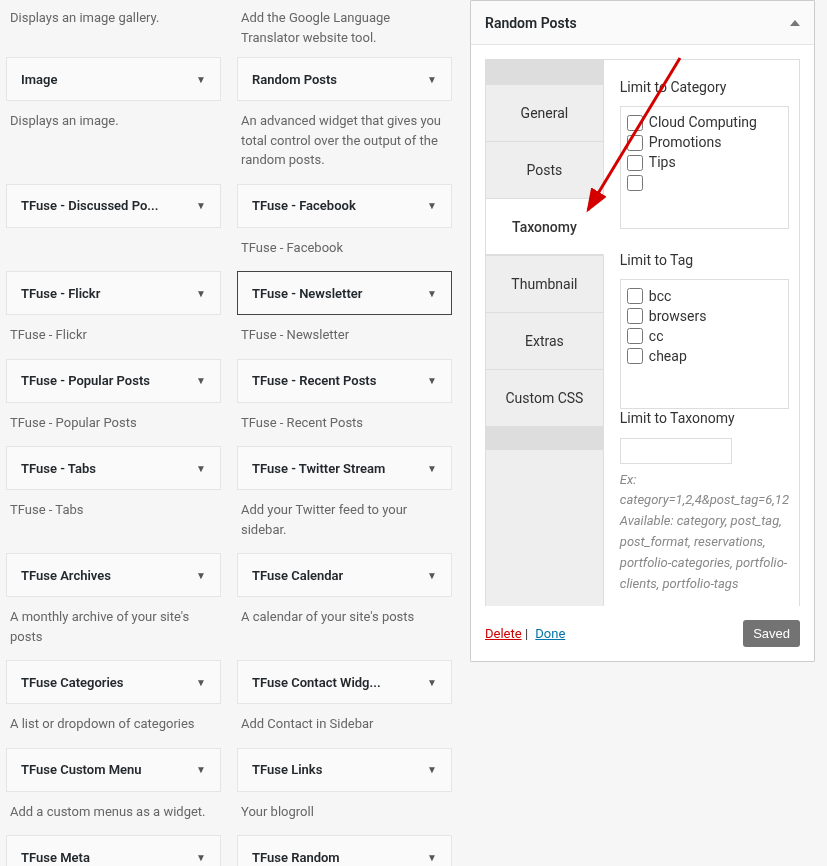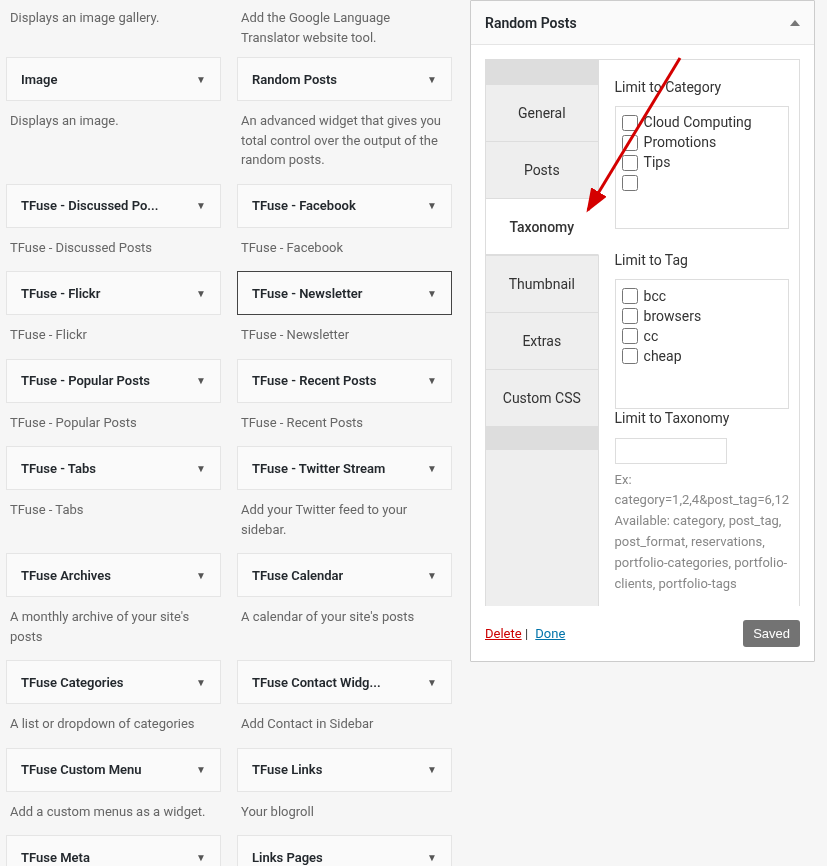--- a/index.html
+++ b/index.html
@@ -23,21 +23,21 @@
     .tcell.top{background:#ddd;}
     .tcell.active{background:#fff;border-right:1px solid #fff;margin-right:-1px;border-top:1px solid #ddd;border-bottom:1px solid #ddd;font-weight:500;}
     .tpanel{flex:1;padding:12px 10px 12px 16px;min-height:520px;}
     .sect-label{font-size:14px;color:#333;margin-bottom:10px;line-height:1.3;}
     .cbox-wrap{border:1px solid #ddd;height:123px;overflow-y:scroll;padding:6px 4px 6px 2px;}
     .cbox-wrap.short{height:130px;}
     .cbx{display:flex;align-items:center;gap:6px;padding:2px 4px;font-size:14px;color:#333;}
     .cbx span{line-height:1.1;}
     .cbx input{width:16px;height:16px;flex:0 0 16px;}
     .txf{width:112px;height:26px;border:1px solid #ddd;margin-bottom:6px;padding:0 4px;font-size:13px;}
-    .hint{color:#888;font-size:13px;line-height:1.6;}
+    .hint{color:#888;font-style:italic;font-size:13px;line-height:1.6;}
     .foot{display:flex;align-items:center;justify-content:space-between;padding:0 14px 14px;}
     .foot-left a{font-size:13px;text-decoration:underline;}
     .del{color:#c00;}
     .done{color:#0073aa;margin-left:4px;}
     .savebtn{background:#737373;color:#fff;border:none;border-radius:3px;padding:6px 10px;font-size:13px;cursor:pointer;}
     
     .arrow{position:absolute;pointer-events:none;}
     .arrow svg{overflow:visible;}
   </style>
 </head>
@@ -68,21 +68,20 @@
           </div>
           <div class="wdesc">An advanced widget that gives you total control over the output of the random posts.</div>
         </div>
       </div>
       <div class="widrow">
         <div class="widcell">
           <div class="whead">
             <span>TFuse - Discussed Po...</span>
             <span class="tri">▼</span>
           </div>
-          <div class="wdesc">TFuse - Discussed Posts</div>
         </div>
         <div class="widcell">
           <div class="whead">
             <span>TFuse - Facebook</span>
             <span class="tri">▼</span>
           </div>
           <div class="wdesc">TFuse - Facebook</div>
         </div>
       </div>
       <div class="widrow">
@@ -183,21 +182,21 @@
       </div>
       <div class="widrow">
         <div class="widcell">
           <div class="whead">
             <span>TFuse Meta</span>
             <span class="tri">▼</span>
           </div>
         </div>
         <div class="widcell">
           <div class="whead">
-            <span>Links Pages</span>
+            <span>TFuse Random</span>
             <span class="tri">▼</span>
           </div>
         </div>
       </div>
     </div>
 </div>
 
 <div class="right-col">
   <div class="right-header">
     <span>Random Posts</span>

